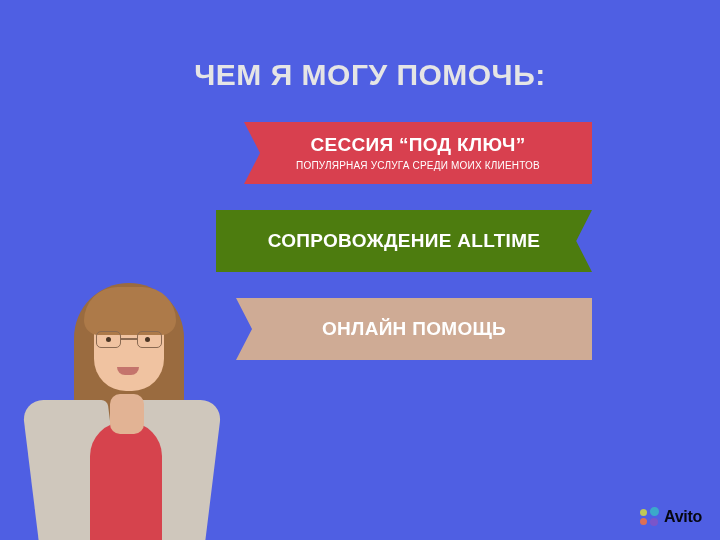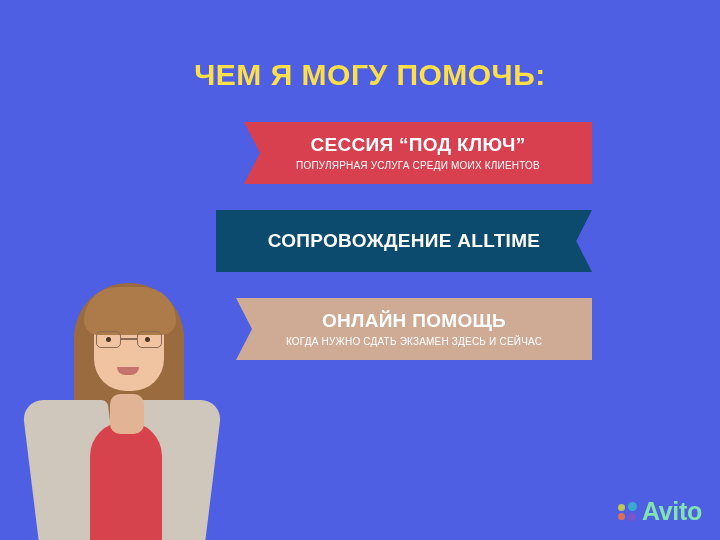--- a/index.html
+++ b/index.html
@@ -21,21 +21,21 @@
     overflow: hidden;
   }
 
   
   #headline {
     position: absolute;
     left: 0;
     top: 58px;
     width: 720px;
     text-align: center;
-    color: #fde047;
+    color: #e5e5e5;
     font-size: 30px;
     font-weight: bold;
     letter-spacing: 0.5px;
     text-transform: uppercase;
     padding-left: 20px;
     box-sizing: border-box;
   }
 
   
   .ribbon {
@@ -220,45 +220,44 @@
   #watermark .avito-dots i {
     position: absolute;
     border-radius: 50%;
     display: block;
   }
   #watermark .avito-dots i:nth-child(1) { left: 0; top: 2px; width: 7px; height: 7px; background: #c9d14a; }
   #watermark .avito-dots i:nth-child(2) { left: 10px; top: 0; width: 9px; height: 9px; background: #3ab0c8; }
   #watermark .avito-dots i:nth-child(3) { left: 0; top: 11px; width: 7px; height: 7px; background: #e8714a; }
   #watermark .avito-dots i:nth-child(4) { left: 10px; top: 11px; width: 8px; height: 8px; background: #7e55c8; }
   #watermark .avito-text {
-    color: #86efac;
-    font-size: 25px;
+    color: #000000;
+    font-size: 16px;
     font-weight: bold;
     letter-spacing: -0.3px;
   }
 </style>
 </head>
 <body>
 
 <div id="poster" style="background: rgb(79, 95, 227);">
 
   <div id="headline">ЧЕМ Я МОГУ ПОМОЧЬ:</div>
 
   <div class="ribbon" id="ribbon-0" style="background: rgb(216, 64, 79);">
     <div class="title">СЕССИЯ “ПОД КЛЮЧ”</div>
     <div class="sub">ПОПУЛЯРНАЯ УСЛУГА СРЕДИ МОИХ КЛИЕНТОВ</div>
   </div>
 
-  <div class="ribbon" id="ribbon-1" style="background: #0c4a6e;">
+  <div class="ribbon" id="ribbon-1" style="background: #4d7c0f;">
     <div class="title">СОПРОВОЖДЕНИЕ ALLTIME</div>
   </div>
 
   <div class="ribbon" id="ribbon-2" style="background: rgb(207, 171, 149); text-align: right;">
     <div class="title">ОНЛАЙН ПОМОЩЬ</div>
-    <div class="sub">КОГДА НУЖНО СДАТЬ ЭКЗАМЕН ЗДЕСЬ И СЕЙЧАС</div>
   </div>
 
 
   <div id="person">
     <div class="hair-back"></div>
     <div class="jacket-l"></div>
     <div class="jacket-r"></div>
     <div class="shirt"></div>
     <div class="neck"></div>
     <div class="face"></div>

